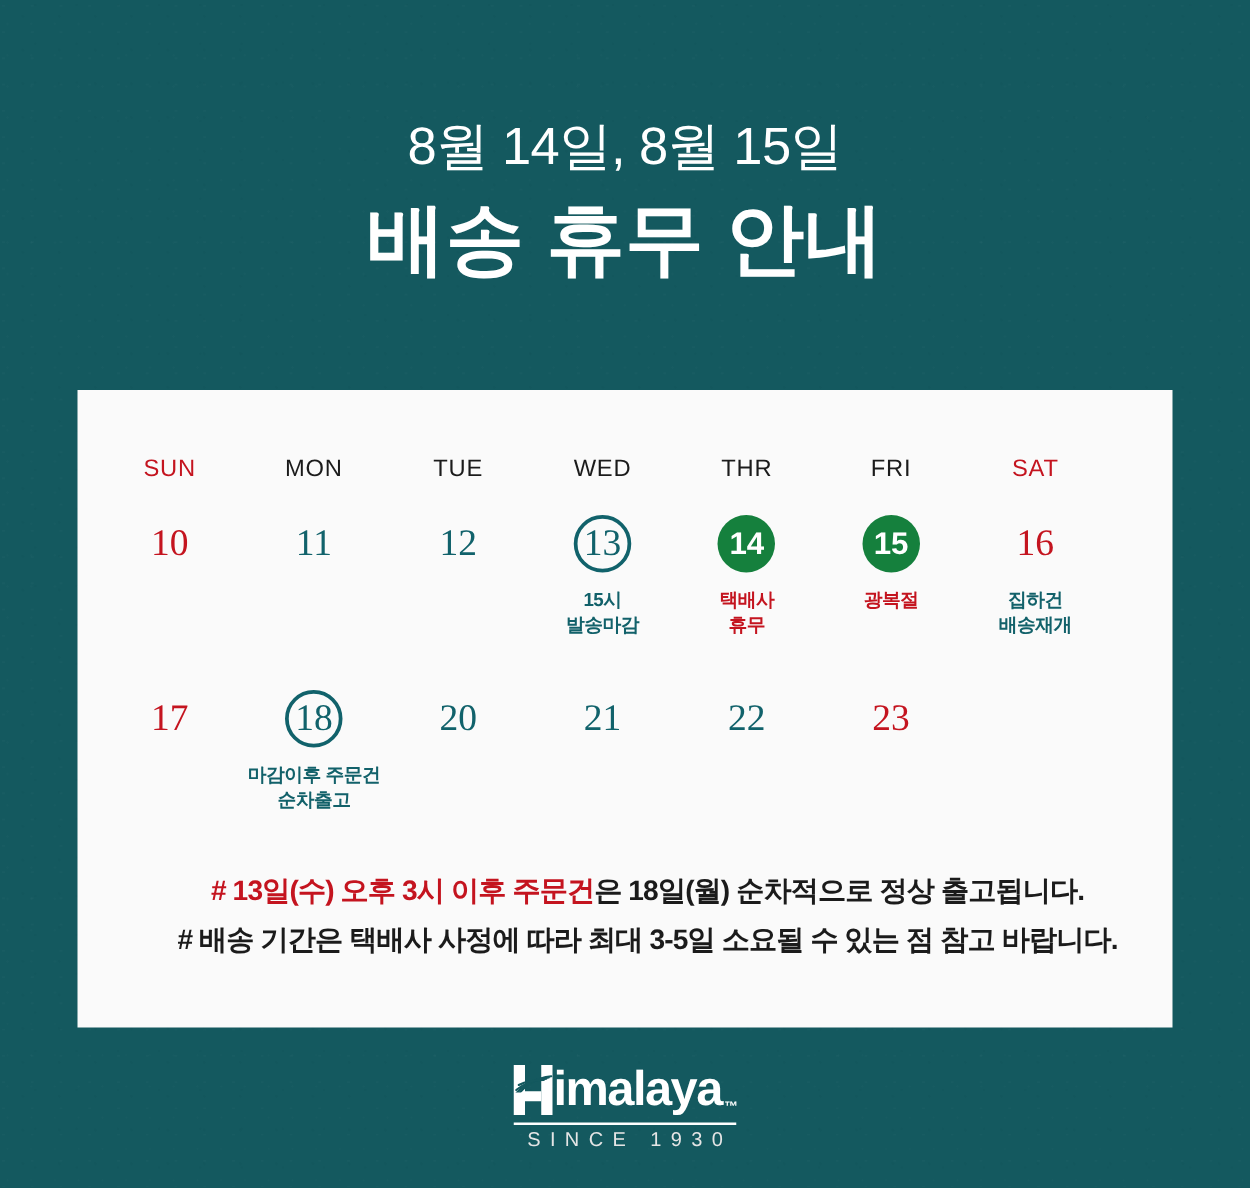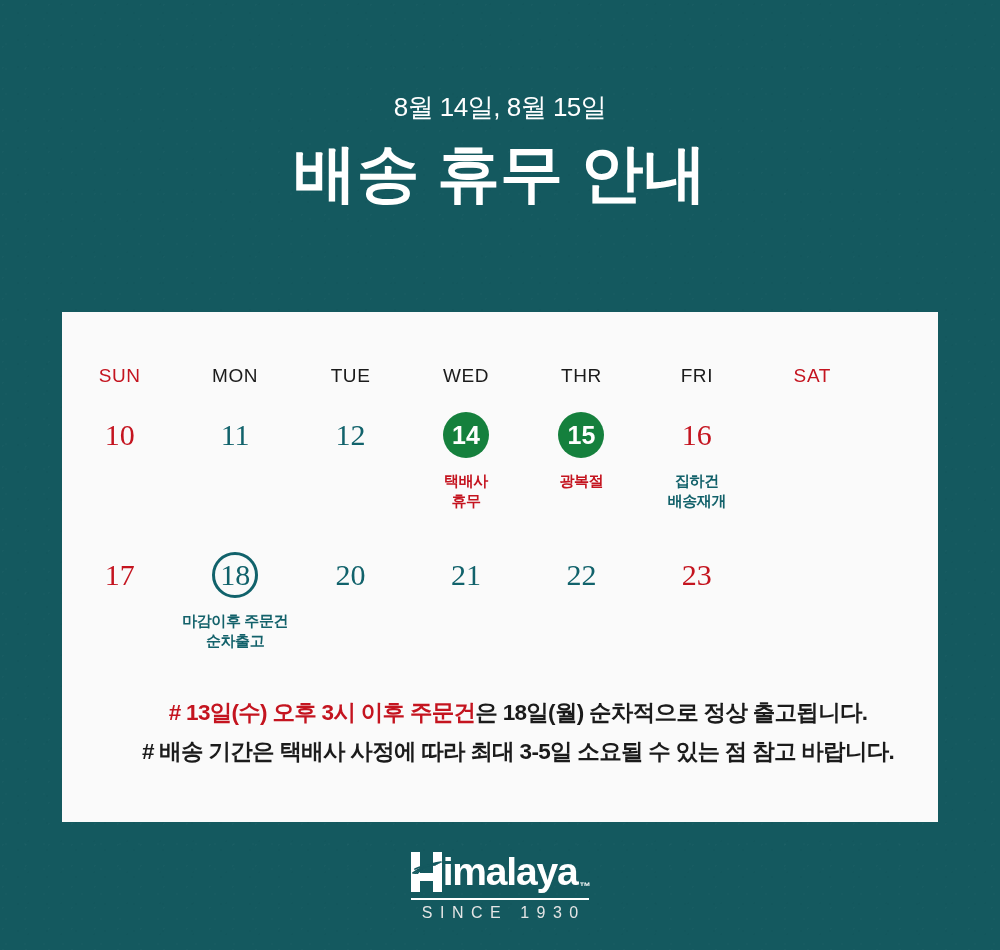--- a/index.html
+++ b/index.html
@@ -40,21 +40,21 @@
   
   .header {
     position: absolute;
     top: 92px;
     left: 0;
     width: 1000px;
     text-align: center;
   }
   .subtitle {
     color: #ffffff;
-    font-size: 26px;
+    font-size: 42px;
     font-weight: 400;
     letter-spacing: -0.5px;
     line-height: 1.2;
   }
   .title {
     color: #ffffff;
     font-size: 63px;
     font-weight: 700;
     letter-spacing: 0px;
     line-height: 1.22;
@@ -66,21 +66,21 @@
     position: absolute;
     left: 62px;
     top: 312px;
     width: 876px;
     height: 510px;
     background: #fafafa;
   }
 
   .grid {
     position: absolute;
-    left: 0;
+    left: 16px;
     top: 0;
     width: 808px;
     display: grid;
     grid-template-columns: repeat(7, 1fr);
   }
 
   .dow-row { top: 53px; }
   .dow {
     text-align: center;
     font-size: 19px;
@@ -272,20 +272,25 @@
         <span class="daynum red-text">10</span>
         <div class="note teal"></div>
       </div>
       <div class="cell">
         <span class="daynum">11</span>
         <div class="note teal"></div>
       </div>
       <div class="cell">
         <span class="daynum">12</span>
         <div class="note teal"></div>
+      </div>
+      <div class="cell">
+        <span class="daynum ring">13</span>
+        <div class="note teal">15시
+발송마감</div>
       </div>
       <div class="cell">
         <span class="daynum solid">14</span>
         <div class="note red">택배사
 휴무</div>
       </div>
       <div class="cell">
         <span class="daynum solid">15</span>
         <div class="note red">광복절</div>
       </div>

